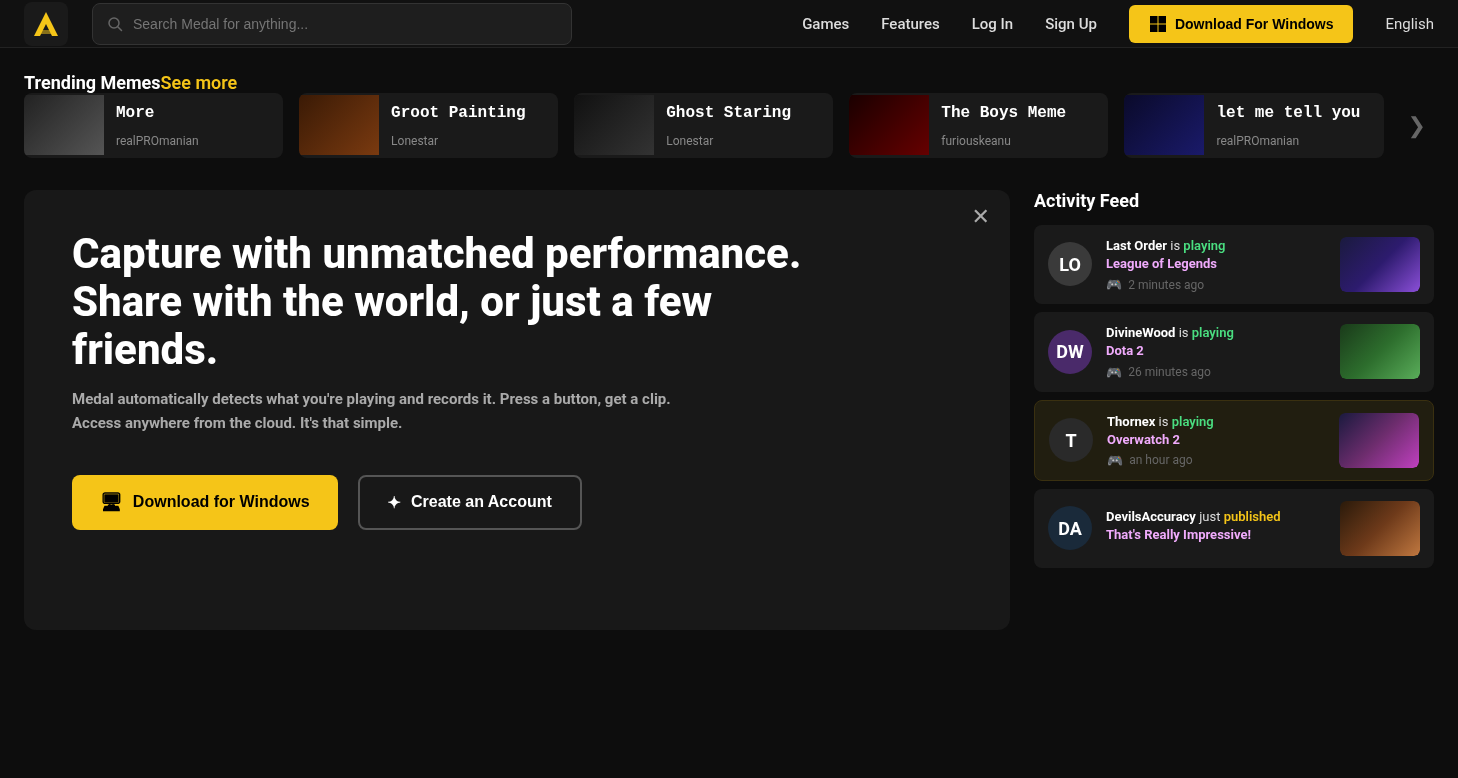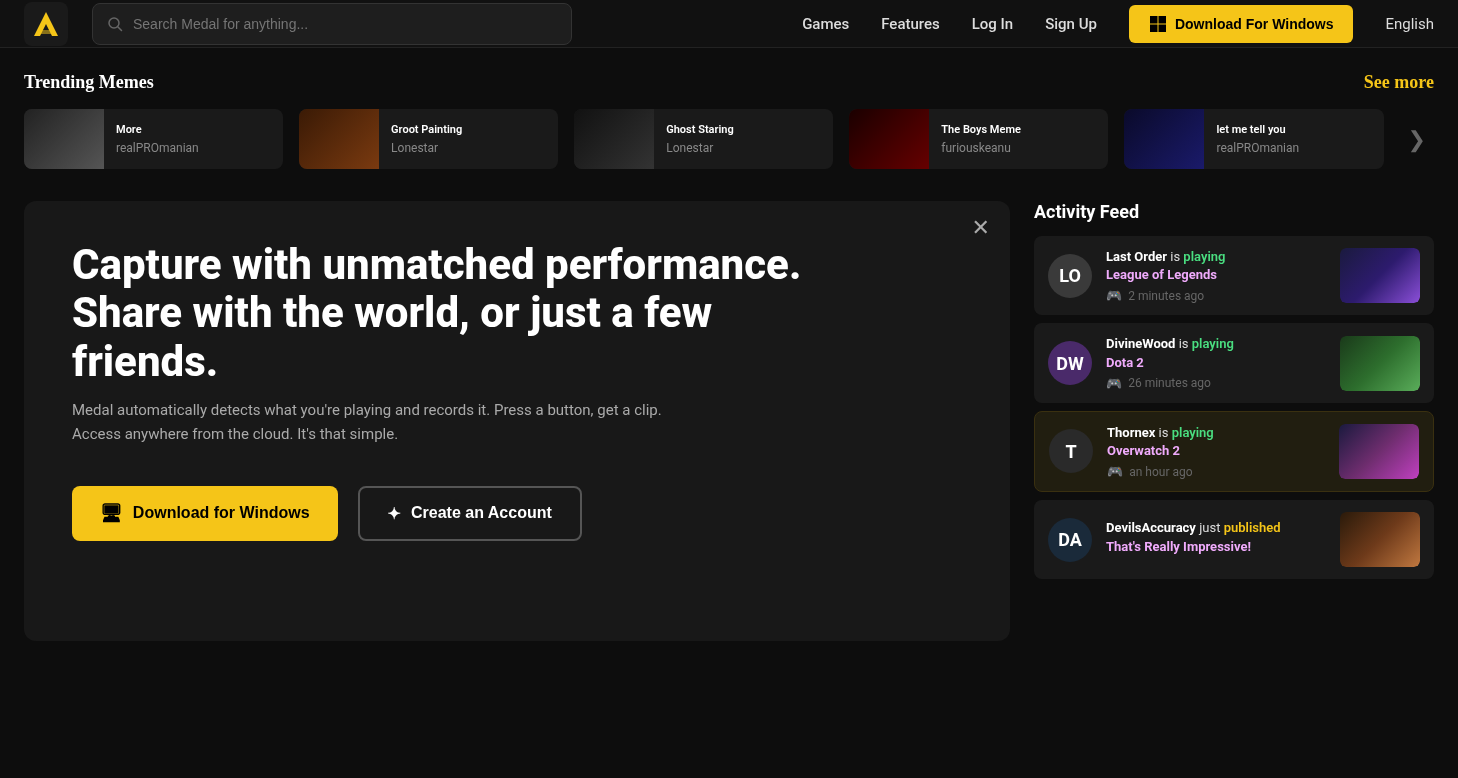--- a/index.html
+++ b/index.html
@@ -91,24 +91,22 @@
       cursor: pointer;
       white-space: nowrap;
     }
 
     
     .trending-section {
       padding: 24px 24px 16px;
     }
     .trending-header {
       display: flex;
-      justify-content: space-between;
-      align-items: center;
-      margin-bottom: 16px;
-      font-family: Liberation Serif, serif;
+      justify-content: flex-start;
+      align-items: center;
     }
     .trending-title {
       font-size: 18px;
       font-weight: 700;
       color: #fff;
     }
     .see-more {
       color: #f5c518;
       font-size: 18px;
       font-weight: 600;
@@ -137,25 +135,26 @@
       flex-shrink: 0;
       display: flex;
       align-items: center;
       justify-content: center;
     }
     .trending-info {
       padding: 10px 12px;
       flex: 1;
     }
     .trending-card-title {
-      font-size: 11px;
+      font-size: 16px;
       font-weight: 600;
       color: #fff;
-      margin-bottom: 4px;
+      margin-bottom: 10px;
       line-height: 1.3;
+      font-family: Liberation Mono, monospace;
     }
     .trending-card-author {
       font-size: 12px;
       color: #888;
     }
     .trending-chevron {
       color: #666;
       font-size: 22px;
       padding: 0 8px;
       cursor: pointer;
@@ -199,20 +198,21 @@
       color: #fff;
       margin-bottom: 12px;
       max-width: 760px;
     }
     .hero-subtext {
       font-size: 15px;
       color: #aaa;
       line-height: 1.6;
       margin-bottom: 40px;
       max-width: 620px;
+      font-weight: bold;
     }
     .hero-actions {
       display: flex;
       gap: 20px;
       flex-wrap: wrap;
     }
     .btn-download-hero {
       background: #f5c518;
       color: #000;
       border: none;

